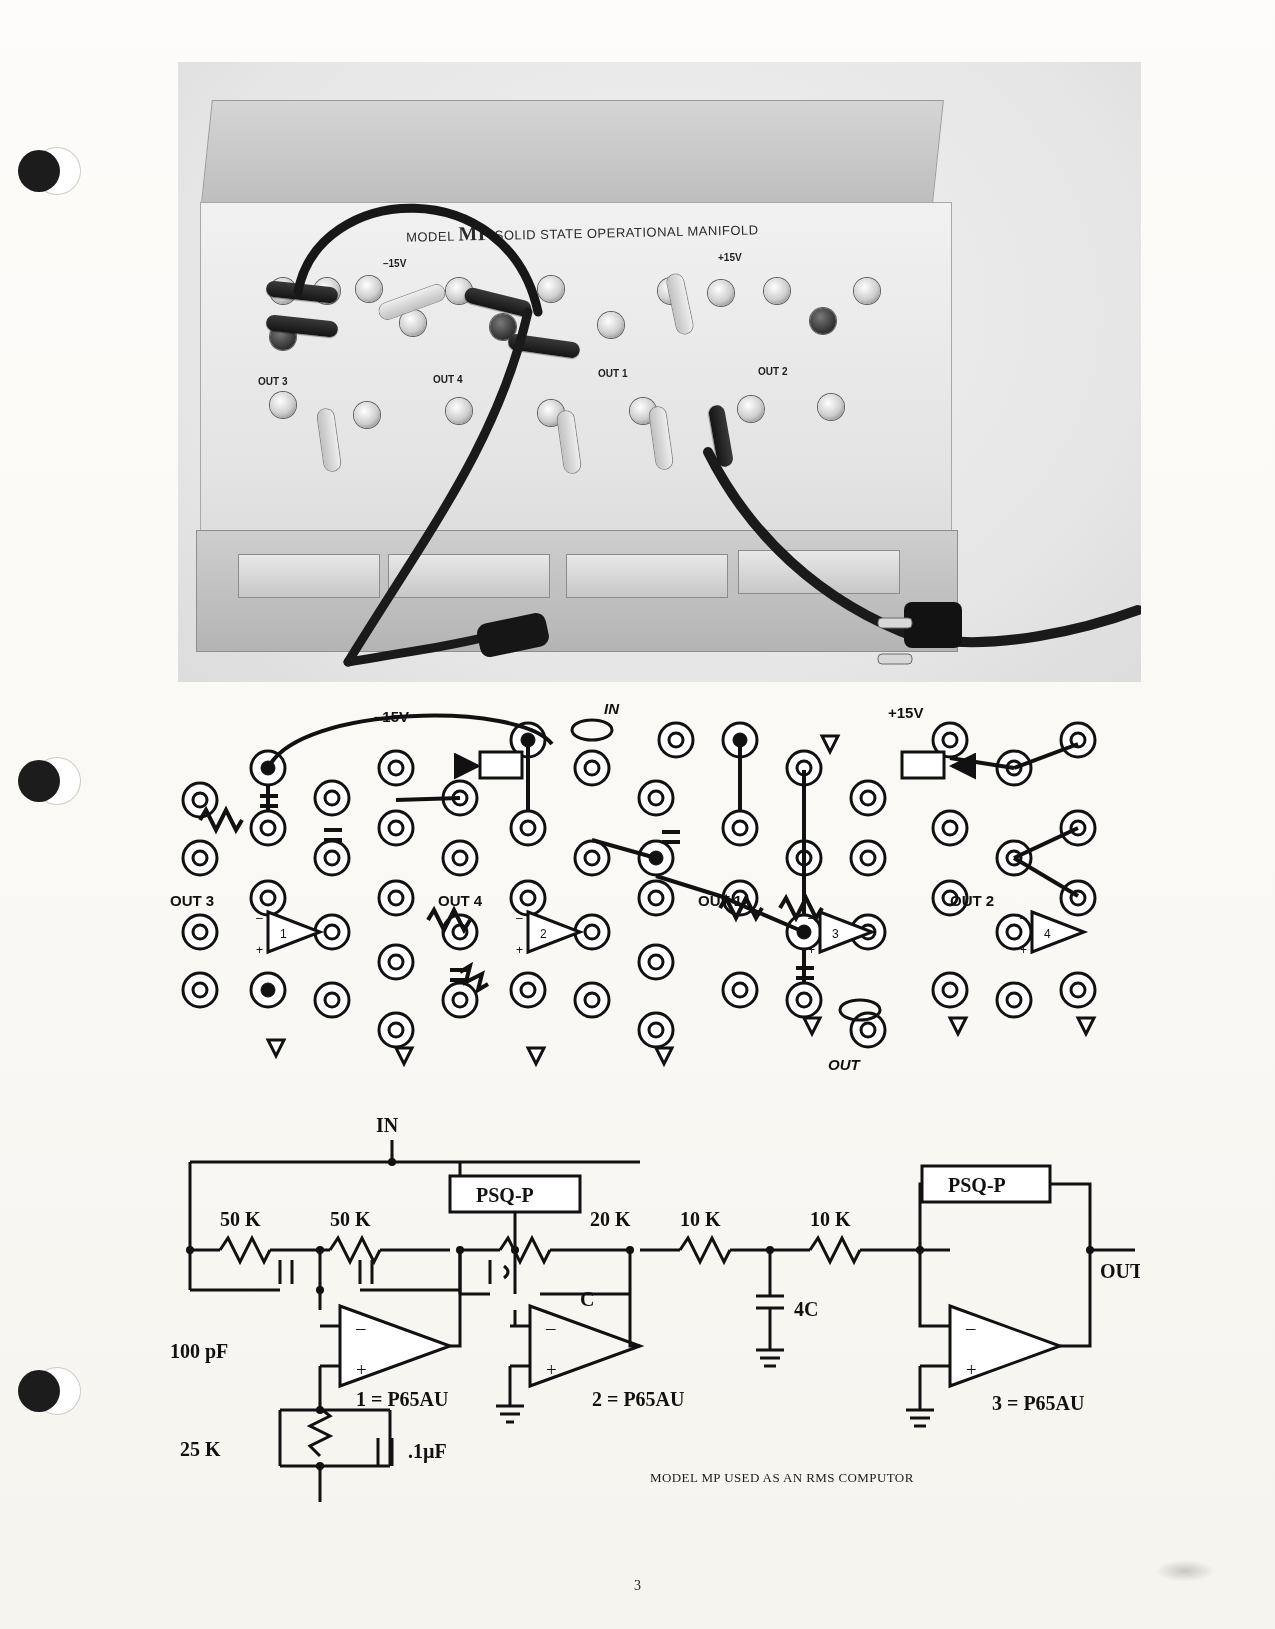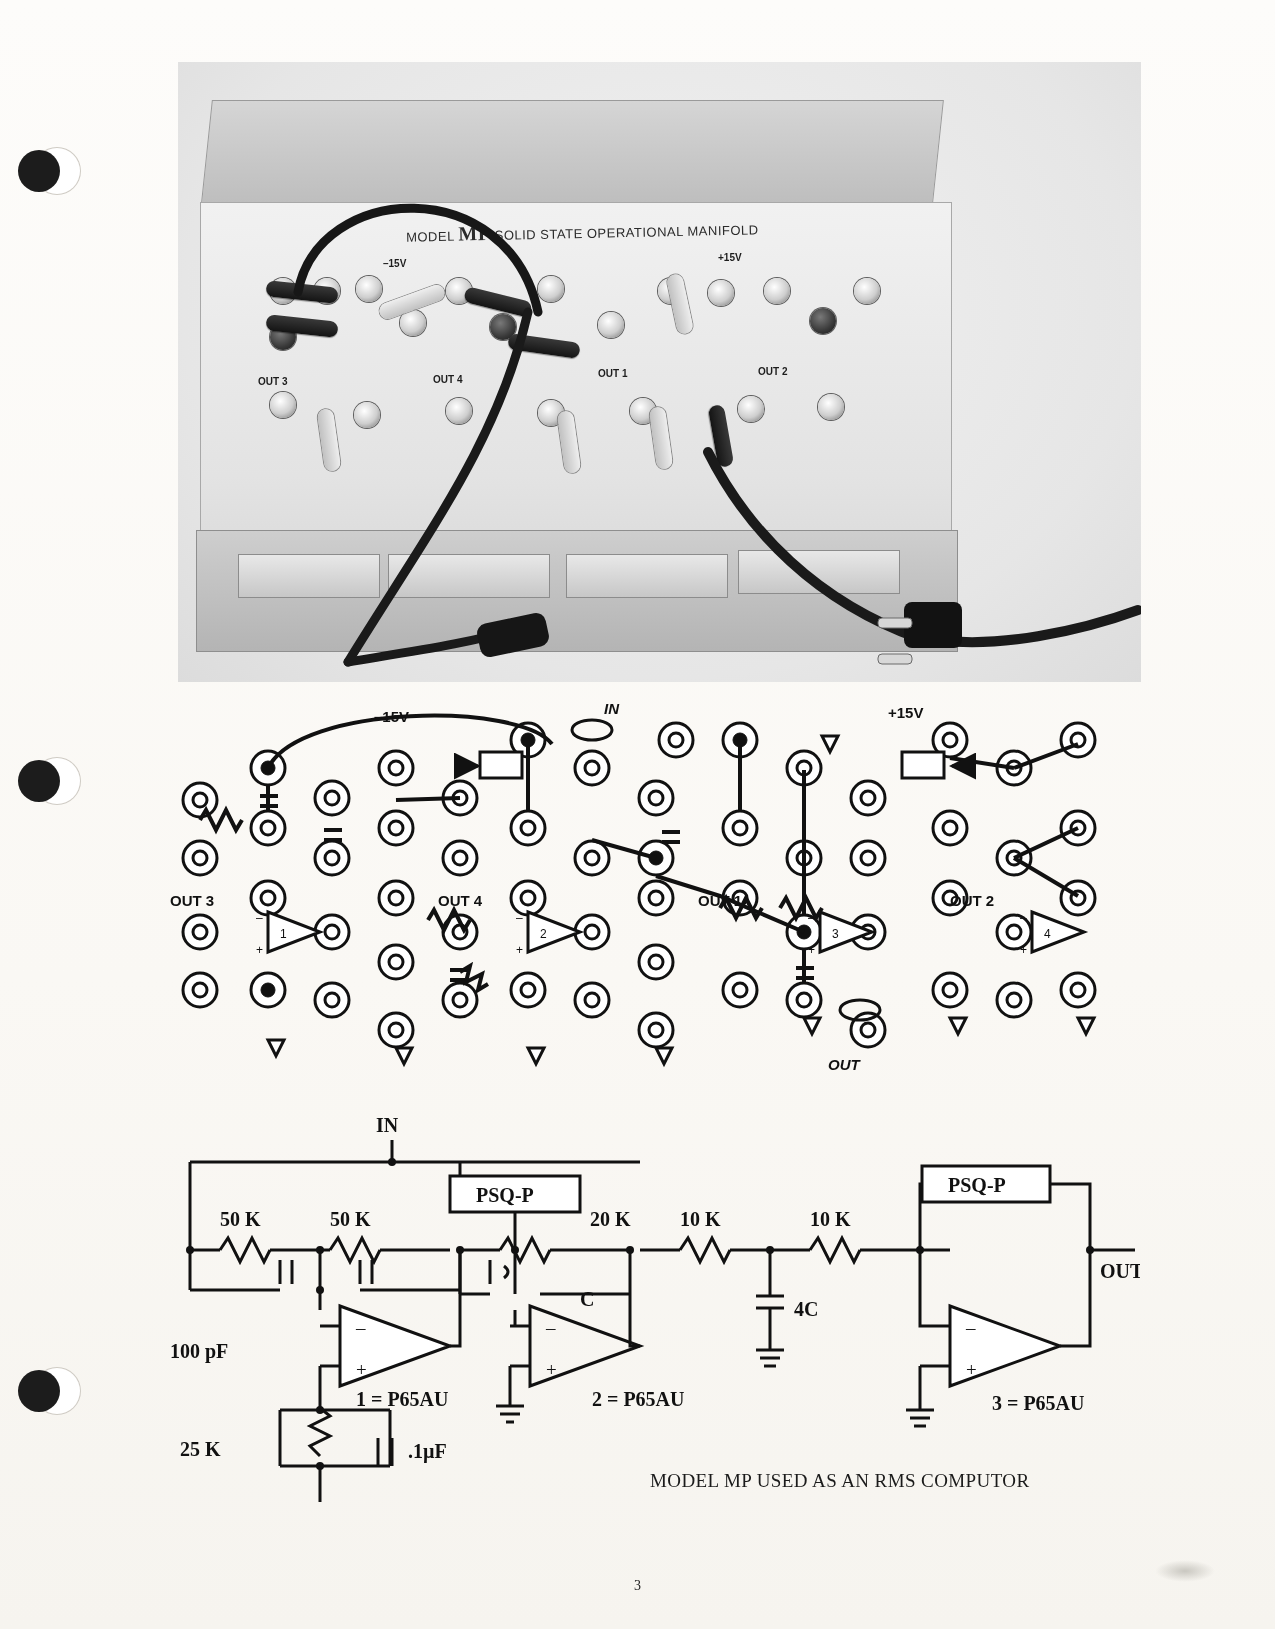--- a/index.html
+++ b/index.html
@@ -96,21 +96,21 @@
 
   
   .schematic{
     position:absolute;left:160px;top:1110px;width:980px;height:420px;
   }
   .schematic svg{display:block;}
 
   .caption{
     position:absolute;left:650px;top:1470px;
     font-family:"Liberation Serif",serif;
-    font-size:19px;letter-spacing:.4px;color:#1b1b1b;
+    font-size:13px;letter-spacing:.4px;color:#1b1b1b;
     white-space:nowrap;
   }
   .pageno{
     position:absolute;left:50%;transform:translateX(-50%);
     top:1578px;font-size:14px;color:#222;
   }
   .smudge{
     position:absolute;right:60px;top:1560px;width:60px;height:22px;
     background:radial-gradient(ellipse,#c9c7c0 0%,rgba(201,199,192,0) 70%);
   }

